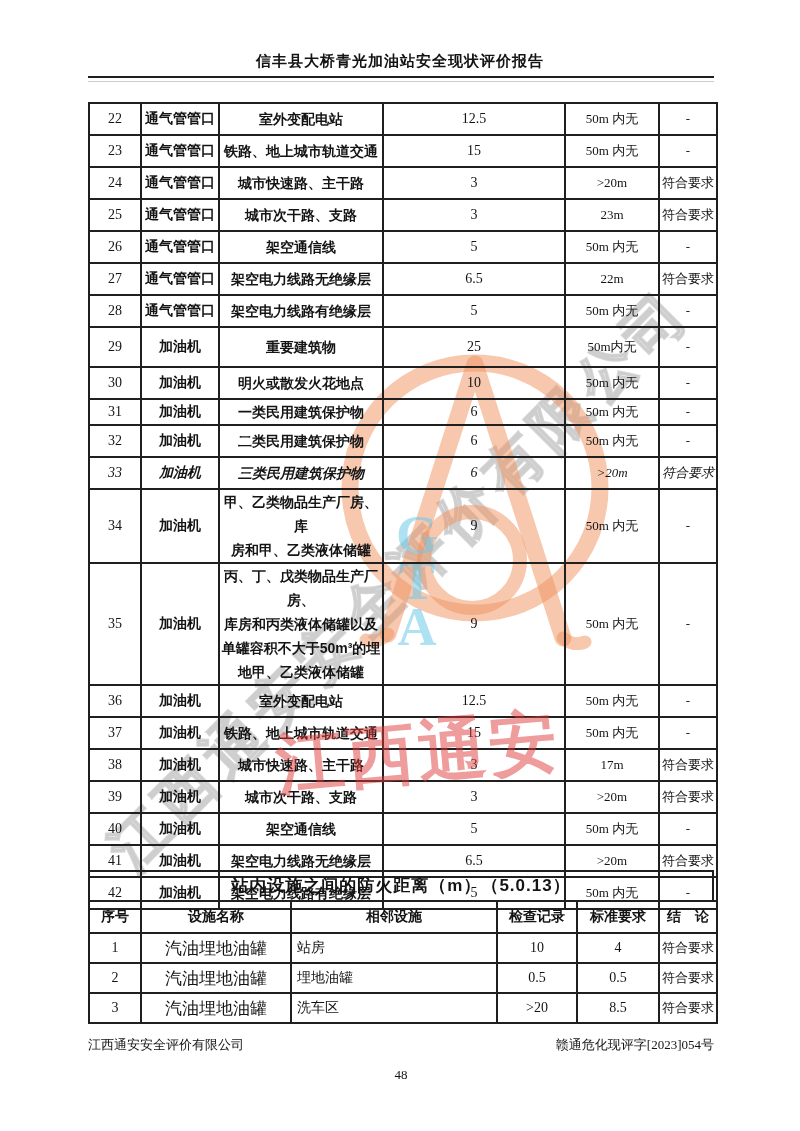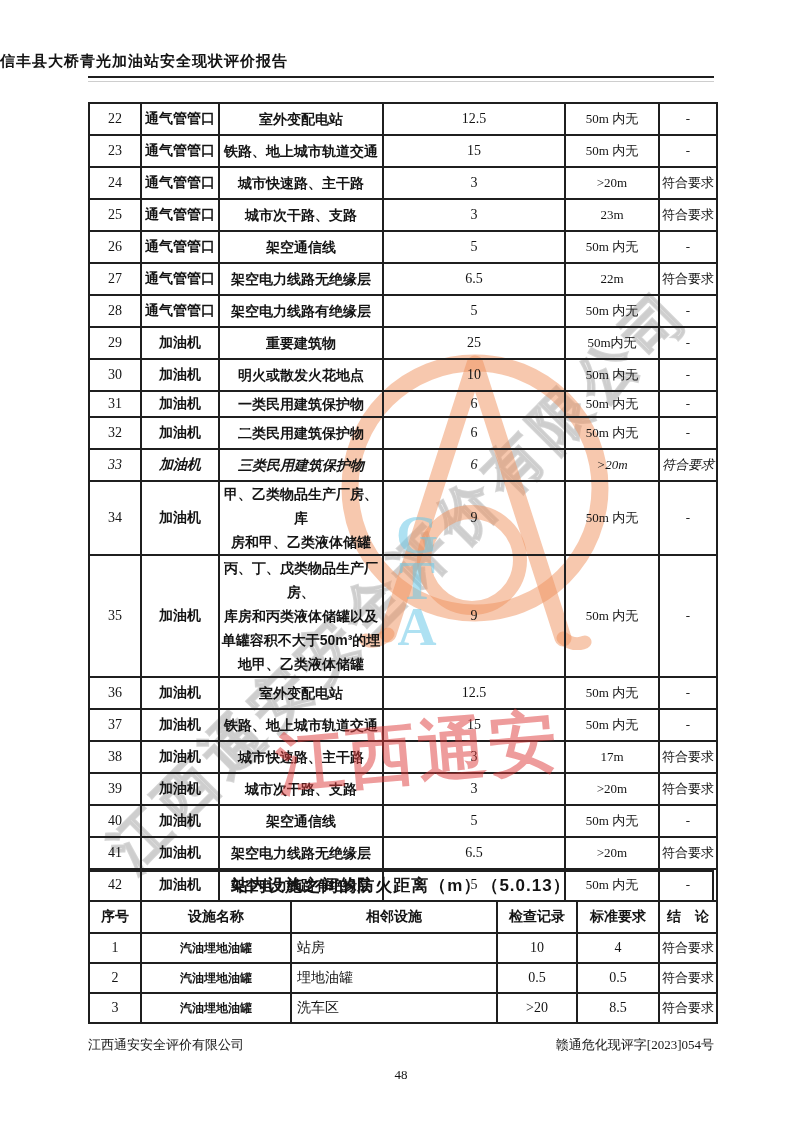--- a/index.html
+++ b/index.html
@@ -12,41 +12,41 @@
            color:rgba(178,178,178,0.18);-webkit-text-stroke:2px rgba(158,158,158,0.42);
            transform:rotate(-45deg);z-index:1;}
   .wm-logo{left:333px;top:344px;z-index:1;}
   .wm-blue{left:396px;top:512px;z-index:1;font-family:"Liberation Serif",serif;font-weight:bold;
            font-size:54px;line-height:46px;text-align:center;white-space:pre-line;
            color:rgba(108,201,232,0.55);}
   .wm-red{left:276px;top:708px;z-index:3;font-family:"Liberation Sans",sans-serif;font-weight:bold;
           font-size:68px;letter-spacing:3px;white-space:nowrap;color:rgba(222,58,58,0.50);
           transform:rotate(-5deg);}
   
-  .doc-title{position:absolute;top:52px;left:0;width:100%;z-index:2;
+  .doc-title{position:absolute;top:52px;left:0;width:100%;text-align:center;z-index:2;
              font-weight:bold;font-size:15px;letter-spacing:1px;font-family:Liberation Mono, monospace;}
   .title-rule{position:absolute;top:76px;left:88px;width:626px;border-top:2px solid #1f1f1f;z-index:2;}
   .title-rule2{position:absolute;top:81px;left:88px;width:626px;border-top:1px solid rgba(30,30,30,0.22);z-index:2;}
   .footer{position:absolute;top:1036px;left:88px;width:626px;z-index:2;font-size:13px;}
   .footer .f-left{position:absolute;left:0;top:0;}
   .footer .f-center{position:absolute;left:0;width:100%;text-align:center;top:18px;margin-top:13px;}
   .footer .f-right{position:absolute;right:0;top:0;}
   
   table{border-collapse:collapse;table-layout:fixed;z-index:2;position:absolute;background:transparent;}
   td,th{border:2px solid #1f1f1f;padding:0;text-align:center;vertical-align:middle;overflow:hidden;}
   .t1{top:102px;left:88px;width:628px;}
   .t2{top:900px;left:88px;width:628px;}
   .c-no  {font-size:14px;margin-left:44px;}
   .c-fac {font-family:"Liberation Sans",sans-serif;font-weight:bold;font-size:14px;}
   .c-adj {font-family:"Liberation Sans",sans-serif;font-weight:bold;font-size:14px;line-height:24px;white-space:pre-line;}
   .c-num {font-size:14px;}
   .c-rec {font-size:13px;}
   .c-res {font-size:13px;}
   .t2 th{font-family:"Liberation Sans",sans-serif;font-weight:bold;font-size:14px;height:30px;}
-  .t2 .c-fac2{font-size:12px;font-family:"Liberation Serif",serif;font-weight:bold;}
+  .t2 .c-fac2{font-size:17px;font-family:"Liberation Serif",serif;font-weight:normal;}
   .t2 .c-adj2{font-size:14px;text-align:left;padding-left:5px;}
   .section-bar{position:absolute;top:870px;left:88px;width:622px;height:28px;z-index:2;
                border:2px solid #1f1f1f;text-align:center;line-height:28px;
                font-family:"Liberation Sans",sans-serif;font-weight:bold;font-size:17px;letter-spacing:1px;}
 </style>
 </head>
 <body>
 
 <div class="page">
 
@@ -130,21 +130,21 @@
           <td class="c-res">符合要求</td>
         </tr>
         <tr style="height: 32px;">
           <td class="c-no">28</td>
           <td class="c-fac">通气管管口</td>
           <td class="c-adj">架空电力线路有绝缘层</td>
           <td class="c-num">5</td>
           <td class="c-rec">50m 内无</td>
           <td class="c-res">-</td>
         </tr>
-        <tr style="height: 32px;">
+        <tr style="height: 40px;">
           <td class="c-no">29</td>
           <td class="c-fac">加油机</td>
           <td class="c-adj">重要建筑物</td>
           <td class="c-num">25</td>
           <td class="c-rec">50m内无</td>
           <td class="c-res">-</td>
         </tr>
         <tr style="height: 32px;">
           <td class="c-no">30</td>
           <td class="c-fac">加油机</td>

